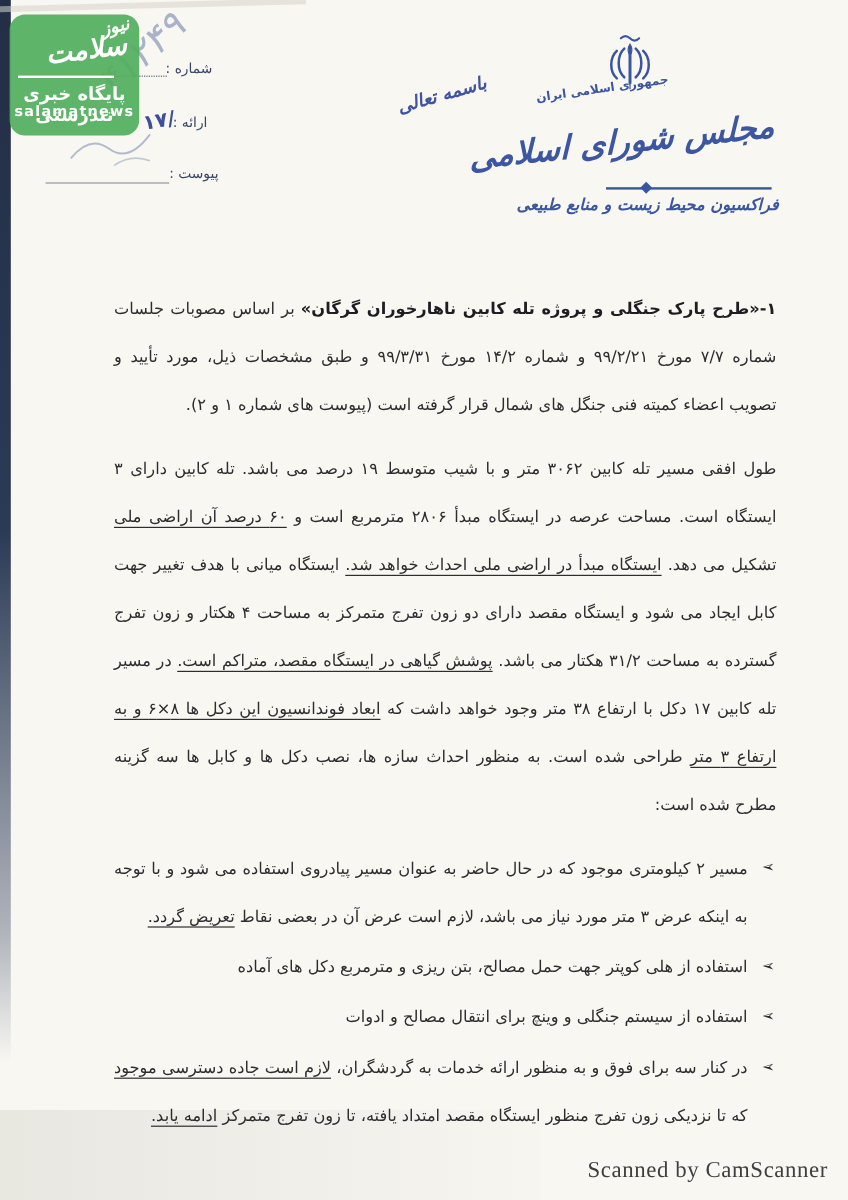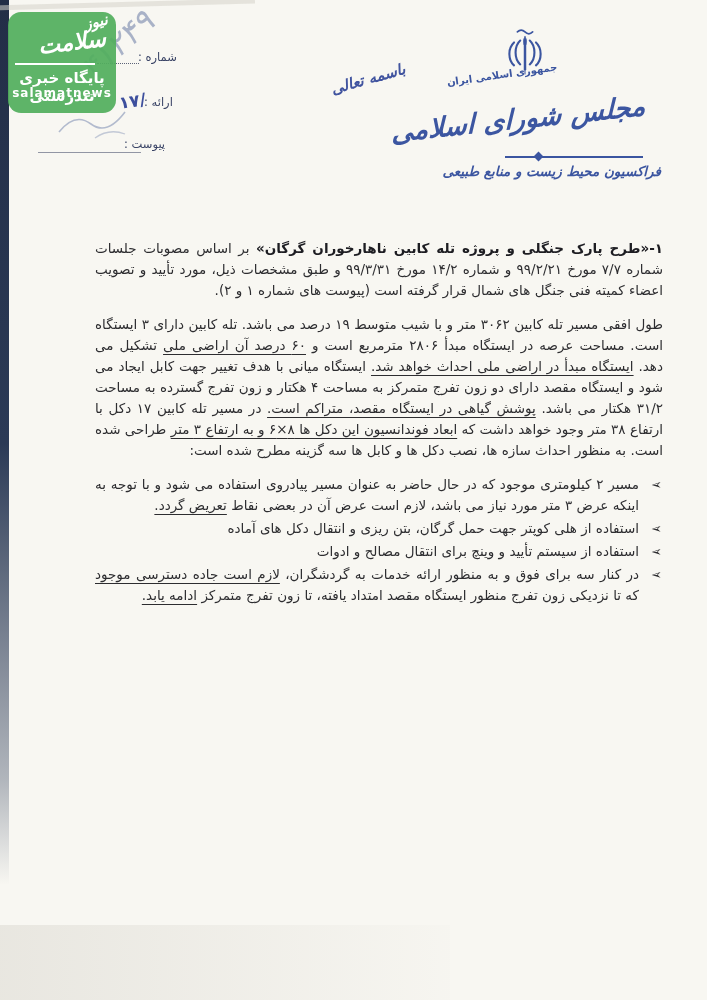--- a/index.html
+++ b/index.html
@@ -45,21 +45,21 @@
     position:absolute; top:74px; width:100%; text-align:center;
     font-size:12px; font-weight:bold; letter-spacing:1px;
   }
   
   .form-label {
     position:absolute; color:#3a4466; font-size:11.5px; font-weight:normal;
     direction:rtl; z-index:4;
   }
   .lbl-number { left:138px; top:50px; }
   .lbl-date { left:144px; top:95px; }
-  .lbl-attach { left:124px; top:137px; }
+  .lbl-attach { left:141px; top:137px; }
   .dotted-line { position:absolute; left:97px; top:63px; width:42px; border-bottom:1.6px dotted #5c6378; }
   .attach-line { position:absolute; left:38px; top:152px; width:103px; border-bottom:1px solid #9296a4; }
   
   .hw-number {
     position:absolute; left:74px; top:26px; z-index:2;
     font-size:32px; color:rgba(104,122,164,0.55); transform:rotate(-42deg);
     letter-spacing:5px; font-style:italic;
   }
   .hw-date {
     position:absolute; left:119px; top:91px; z-index:4;
@@ -78,33 +78,33 @@
     font-size:27px; font-weight:bold; direction:rtl; white-space:nowrap;
     font-style:italic; transform:rotate(-6deg) skewX(-6deg); transform-origin:right center;
     letter-spacing:-1px;
   }
   .lh-divider { position:absolute; left:505px; top:156px; width:138px; height:2px; background:#3b55a0; }
   .lh-divider .orn {
     position:absolute; left:30px; top:-3px; width:7px; height:7px;
     background:#3b55a0; transform:rotate(45deg);
   }
   .fraction {
-    position:absolute; right:46px; top:163px; color:#3b55a0;
+    position:absolute; right:58px; top:163px; color:#3b55a0;
     font-size:13.5px; font-weight:bold; font-style:italic; direction:rtl; white-space:nowrap;
   }
   .bismillah {
     position:absolute; left:330px; top:70px; color:#41549f;
     font-size:15px; font-weight:bold; font-style:italic; direction:rtl;
     transform:rotate(-16deg); white-space:nowrap;
   }
   
   .doc-body {
-    position:absolute; left:95px; right:44px; top:238px;
+    position:absolute; left:95px; right:60px; top:238px;
     direction:rtl; text-align:justify; color:#2d2d30;
-    font-size:13.5px; line-height:21px;
+    font-size:13.5px; line-height:40px;
   }
   .doc-body p { margin-bottom:13px; }
   .seg-bold { font-weight:bold; color:#1d1d22; }
   .seg-u { text-decoration:underline; text-underline-offset:4px; text-decoration-thickness:1px; }
   .bullet-item { position:relative; padding-right:24px; margin-bottom:2px; }
   .bullet-marker {
     position:absolute; right:1px; top:0; transform:scaleX(-1);
     font-size:13px; color:#2d2d30;
   }
   .bullet-list { margin-top:6px; }
@@ -170,25 +170,26 @@
   <div class="doc-body">
     <p><span class="seg-bold">۱-</span><span class="seg-bold">«طرح پارک جنگلی و پروژه تله کابین ناهارخوران گرگان»</span><span> بر اساس مصوبات جلسات شماره ۷/۷ مورخ ۹۹/۲/۲۱ و شماره ۱۴/۲ مورخ ۹۹/۳/۳۱ و طبق مشخصات ذیل، مورد تأیید و تصویب اعضاء کمیته فنی جنگل های شمال قرار گرفته است (پیوست های شماره ۱ و ۲).</span></p>
 
     <p><span>طول افقی مسیر تله کابین ۳۰۶۲ متر و با شیب متوسط ۱۹ درصد می باشد. تله کابین دارای ۳ ایستگاه است. مساحت عرصه در ایستگاه مبدأ ۲۸۰۶ مترمربع است و </span><span class="seg-u">۶۰ درصد آن اراضی ملی</span><span> تشکیل می دهد. </span><span class="seg-u">ایستگاه مبدأ در اراضی ملی احداث خواهد شد.</span><span> ایستگاه میانی با هدف تغییر جهت کابل ایجاد می شود و ایستگاه مقصد دارای دو زون تفرج متمرکز به مساحت ۴ هکتار و زون تفرج گسترده به مساحت ۳۱/۲ هکتار می باشد. </span><span class="seg-u">پوشش گیاهی در ایستگاه مقصد، متراکم است.</span><span> در مسیر تله کابین ۱۷ دکل با ارتفاع ۳۸ متر وجود خواهد داشت که </span><span class="seg-u">ابعاد فوندانسیون این دکل ها ۸×۶ و به ارتفاع ۳ متر</span><span> طراحی شده است. به منظور احداث سازه ها، نصب دکل ها و کابل ها سه گزینه مطرح شده است:</span></p>
 
     <div class="bullet-list">
       <div class="bullet-item">
         <span class="bullet-marker">➢</span><span>مسیر ۲ کیلومتری موجود که در حال حاضر به عنوان مسیر پیادروی استفاده می شود و با توجه به اینکه عرض ۳ متر مورد نیاز می باشد، لازم است عرض آن در بعضی نقاط </span><span class="seg-u">تعریض گردد.</span>
       </div>
       <div class="bullet-item">
-        <span class="bullet-marker">➢</span><span>استفاده از هلی کوپتر جهت حمل گرگان، بتن ریزی و انتقال دکل های آماده</span>
+        <span class="bullet-marker">➢</span><span>استفاده از هلی کوپتر جهت حمل مصالح، بتن ریزی و مترمربع دکل های آماده</span>
       </div>
       <div class="bullet-item">
-        <span class="bullet-marker">➢</span><span>استفاده از سیستم تأیید و وینچ برای انتقال مصالح و ادوات</span>
+        <span class="bullet-marker">➢</span><span>استفاده از سیستم جنگلی و وینچ برای انتقال مصالح و ادوات</span>
       </div>
       <div class="bullet-item">
         <span class="bullet-marker">➢</span><span>در کنار سه برای فوق و به منظور ارائه خدمات به گردشگران، </span><span class="seg-u">لازم است جاده دسترسی موجود</span><span> که تا نزدیکی زون تفرج منظور ایستگاه مقصد امتداد یافته، تا زون تفرج متمرکز </span><span class="seg-u">ادامه یابد.</span>
       </div>
     </div>
   </div>
 
+  <div class="scanner-credit">Scanned by CamScanner</div>
 
 </div>
 
 </body></html>

